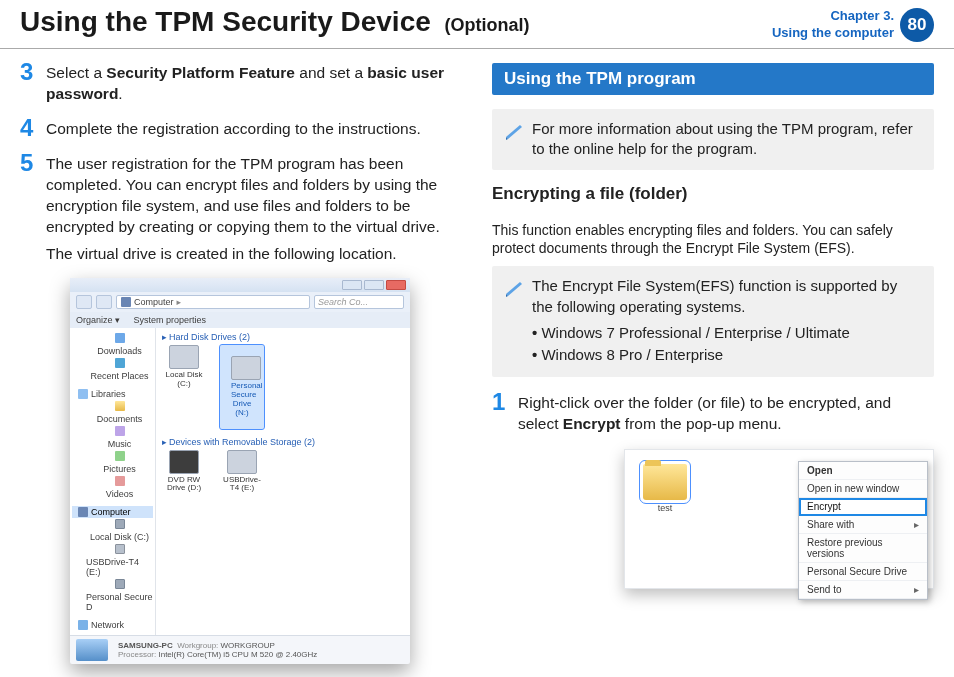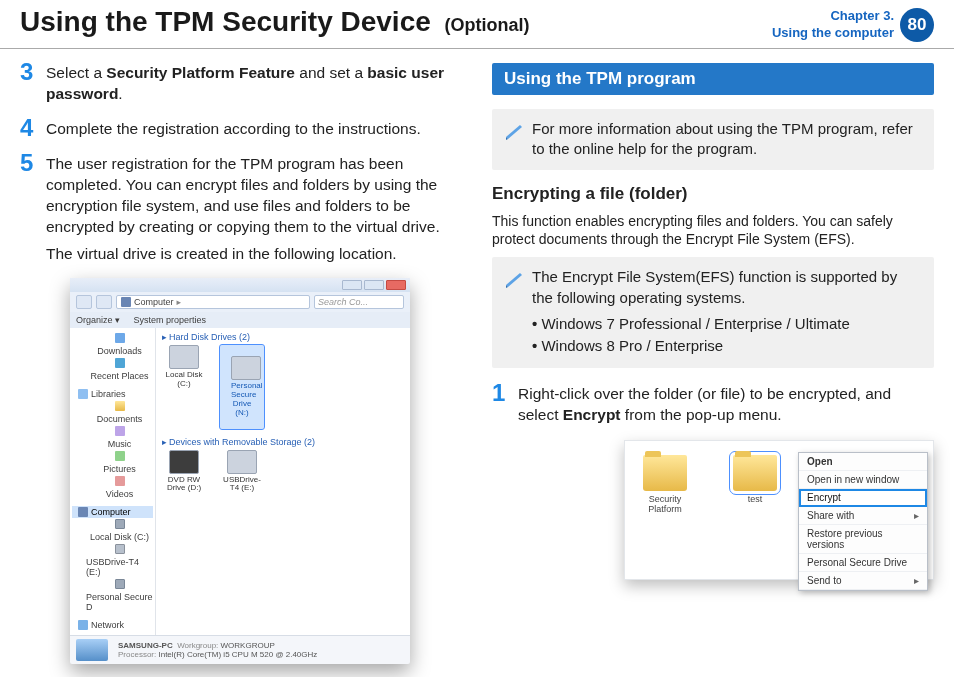--- a/index.html
+++ b/index.html
@@ -59,21 +59,21 @@
     .drive .icobg { width: 30px; height: 24px; margin: 0 auto 2px; background: #ccd3de; border: 1px solid #9aa4b3; border-radius: 2px; }
     .drive.sel { outline: 1px solid #4d90fe; background: #d0e4fd; color: #1559b5; border-radius: 2px; padding: 11px; }
     .status-bar { display: flex; gap: 10px; padding: 3px 6px; border-top: 1px solid #d7dde6; align-items: center; font-size: 8px; color: #555; }
     .pc-thumb { width: 32px; height: 22px; background: linear-gradient(#a8cff6,#558fc9); border-radius: 2px; }
 
     
     .banner { background: #2478c8; color: #fff; font-weight: 700; font-size: 17px; padding: 6px 12px; border-radius: 2px; margin-bottom: 14px; }
     .note { background: #f0f0f0; border-radius: 2px; padding: 10px 12px; display: flex; gap: 8px; font-size: 15px; line-height: 1.35; margin-bottom: 14px; }
     .note-icon { width: 20px; height: 20px; flex-shrink: 0; margin-top: 2px; }
     .note-icon svg { width: 100%; height: 100%; }
-    .subhead { font-weight: 700; font-size: 17px; margin-bottom: 8px; }
+    .subhead { font-weight: 700; font-size: 17px; margin-bottom: 17px; }
     .para { font-size: 14px; line-height: 1.35; margin-bottom: 8px; }
     .note ul { list-style: none; margin-top: 6px; }
     .note ul li::before { content: "• "; font-weight: 700; }
     .note ul li { margin-bottom: 2px; }
 
     
     .shot2 { width: 310px; margin-left: auto; margin-top: 8px; position: relative; }
     .shot2-inner { border: 1px solid #e3e6ea; box-shadow: 0 6px 14px rgba(0,0,0,0.25); background: #fff; padding: 14px 10px 0 10px; display: flex; gap: 30px; height: 140px; overflow: hidden; }
     .folder { text-align: center; font-size: 9px; color: #444; width: 60px; }
     .folder-icon { width: 44px; height: 36px; margin: 0 auto 3px; background: linear-gradient(#ffe79a,#e7b948); border-radius: 2px 2px 3px 3px; position: relative; }
@@ -260,24 +260,20 @@
       <div class="step-num">1</div>
       <div class="step-body">
         <p>
           <span>Right-click over the folder (or file) to be encrypted, and select </span><b>Encrypt</b><span> from the pop-up menu.</span>
         </p>
       </div>
     </div>
 
     <div class="shot2">
       <div class="shot2-inner">
-        <div class="folder">
-          <div class="folder-icon"></div>
-          <span>Security Platform</span>
-        </div>
         <div class="folder sel">
           <div class="folder-icon"></div>
           <span>test</span>
         </div>
       </div>
       <div class="ctx-menu">
         <div class="ctx-item">
             <b>Open</b>
           </div>
         <div class="ctx-item">

